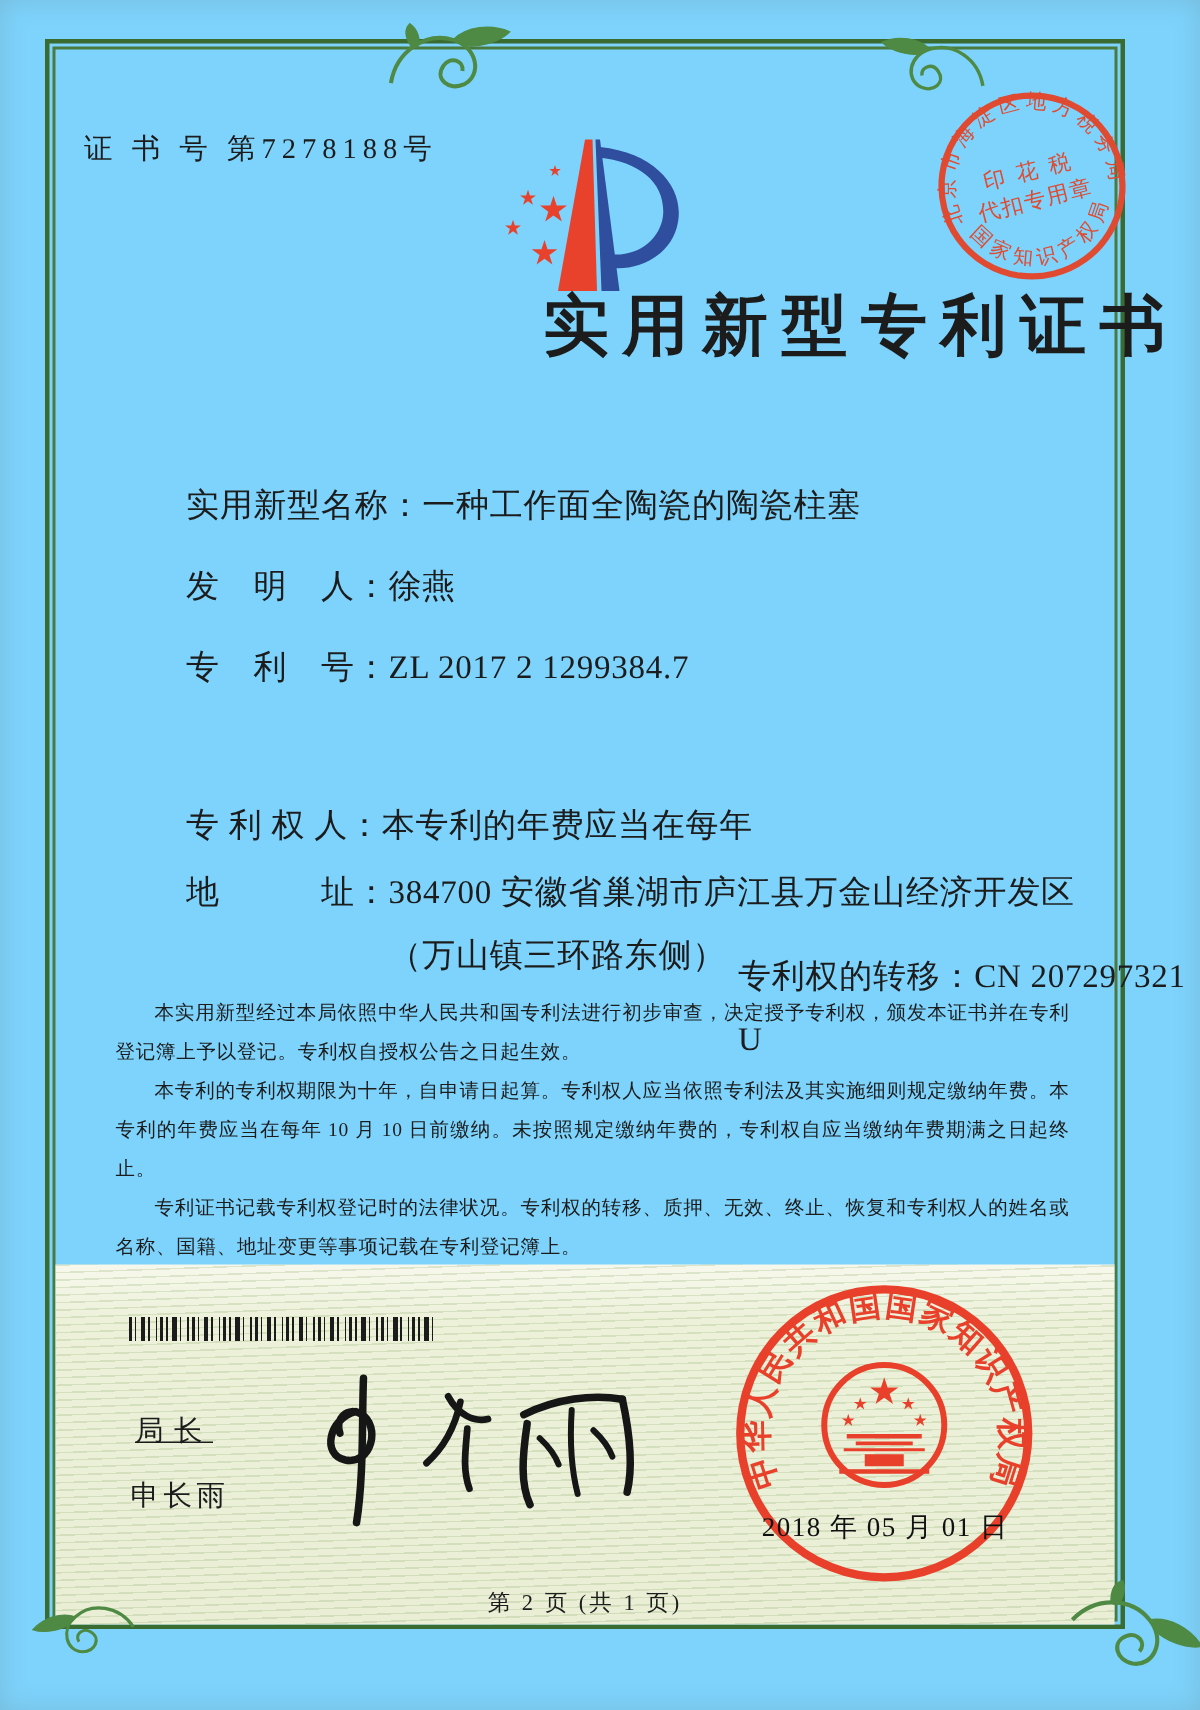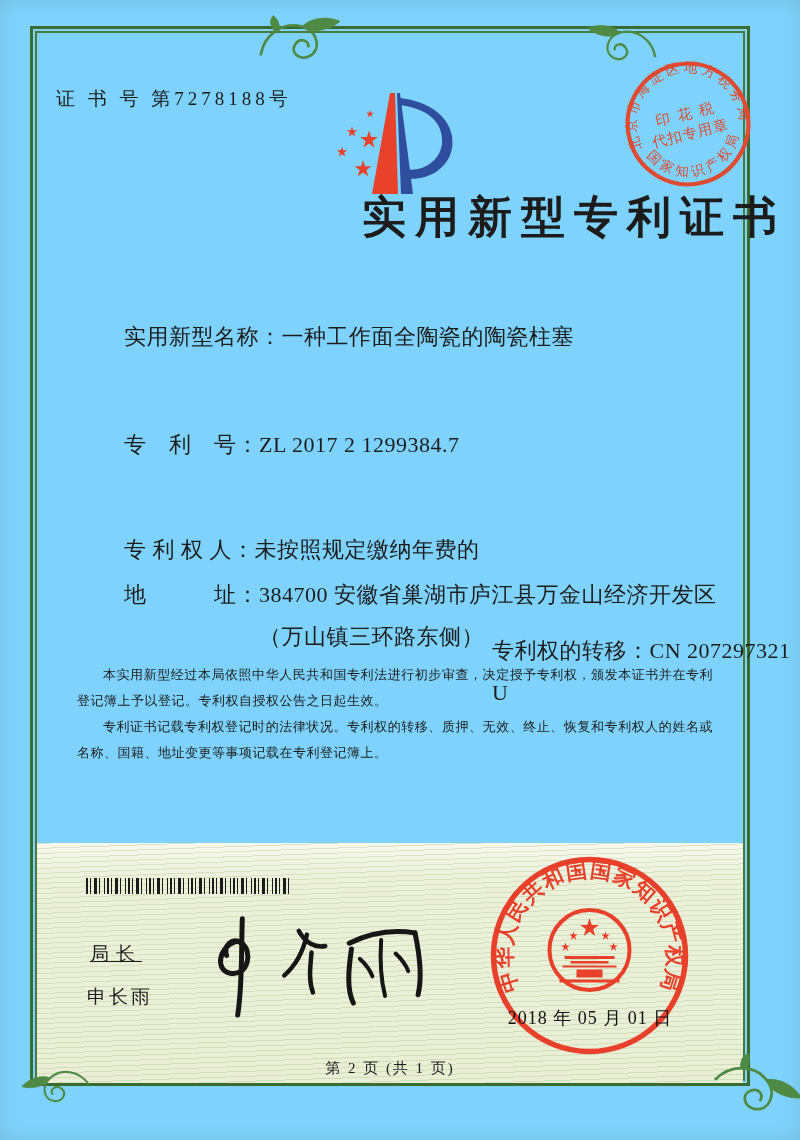--- a/index.html
+++ b/index.html
@@ -130,35 +130,39 @@
         <textPath href="#taxBottom" startOffset="50%" text-anchor="middle">国家知识产权局</textPath>
       </text>
       <text x="75" y="70" text-anchor="middle" font-size="14" letter-spacing="2">印 花 税</text>
       <text x="75" y="89" text-anchor="middle" font-size="14" letter-spacing="1">代扣专用章</text>
     </g>
   </svg>
 
   <div class="field" style="top:316px">
     <span class="flabel">实用新型名称：</span><span class="fvalue">一种工作面全陶瓷的陶瓷柱塞</span>
   </div>
+  <div class="field" style="top:370px">
+    <span class="flabel">发　明　人：</span><span class="fvalue">徐燕</span>
+  </div>
   <div class="field" style="top:424px">
     <span class="flabel">专　利　号：</span><span class="fvalue">ZL 2017 2 1299384.7</span>
   </div>
   <div class="field" style="top:529px">
-    <span class="flabel">专 利 权 人：</span><span class="fvalue">未按照规定缴纳年费的</span>
+    <span class="flabel">专 利 权 人：</span><span class="fvalue">本专利的年费应当在每年</span>
   </div>
   <div class="field" style="top:574px">
     <span class="flabel">地　　　址：</span><span class="fvalue addr">384700 安徽省巢湖市庐江县万金山经济开发区（万山镇三环路东侧）</span>
   </div>
   <div class="field right-col" style="top:630px">
     <span class="flabel">专利权的转移：</span><span class="fvalue">CN 207297321 U</span>
   </div>
 
   <div class="body-text">
     <p>本实用新型经过本局依照中华人民共和国专利法进行初步审查，决定授予专利权，颁发本证书并在专利登记簿上予以登记。专利权自授权公告之日起生效。</p>
+    <p>本专利的专利权期限为十年，自申请日起算。专利权人应当依照专利法及其实施细则规定缴纳年费。本专利的年费应当在每年 10 月 10 日前缴纳。未按照规定缴纳年费的，专利权自应当缴纳年费期满之日起终止。</p>
     <p>专利证书记载专利权登记时的法律状况。专利权的转移、质押、无效、终止、恢复和专利权人的姓名或名称、国籍、地址变更等事项记载在专利登记簿上。</p>
   </div>
 
   <div class="barcode"></div>
 
   <div class="sig-title">局长</div>
   <div class="sig-name">申长雨</div>
   <svg class="signature-svg" width="250" height="115" viewBox="0 0 250 115">
     <g fill="none" stroke="#161616" stroke-width="5" stroke-linecap="round">
       <path d="M38,30 C20,34 14,58 30,62 C48,66 54,40 42,32 C33,26 24,34 27,44"></path>

